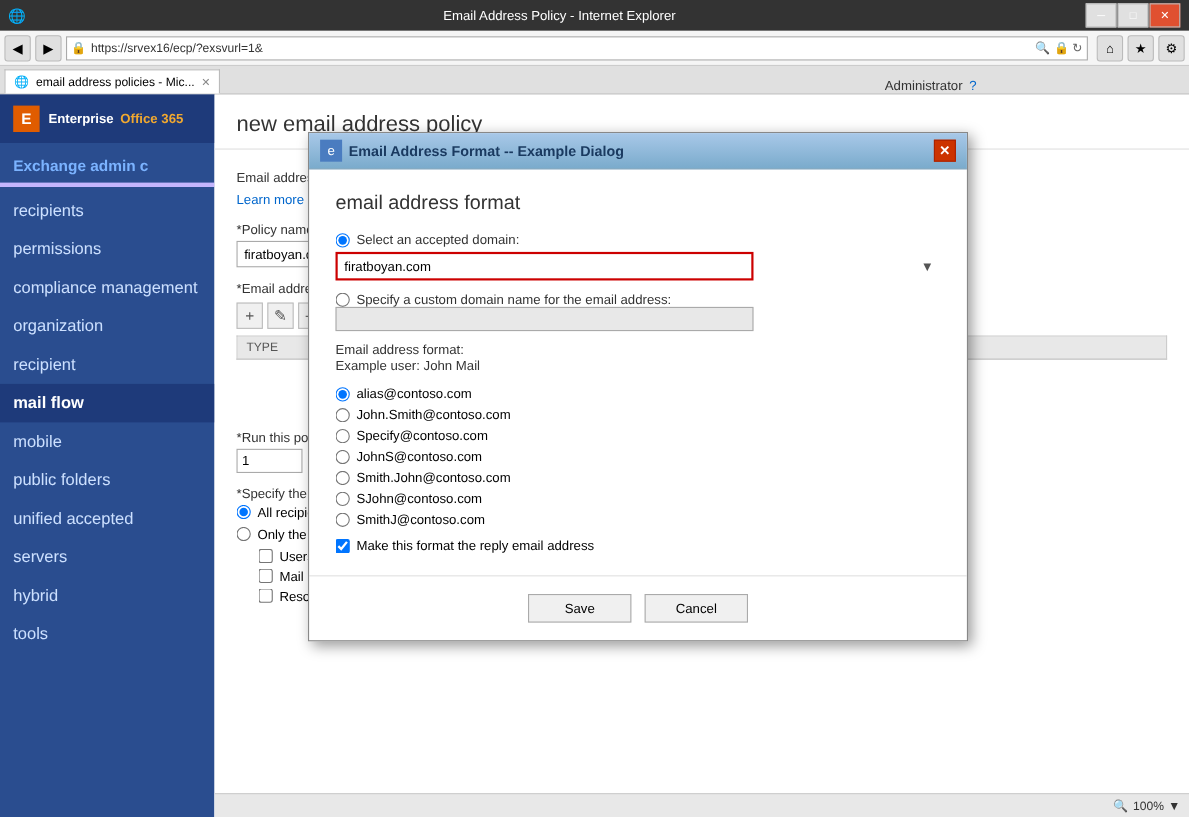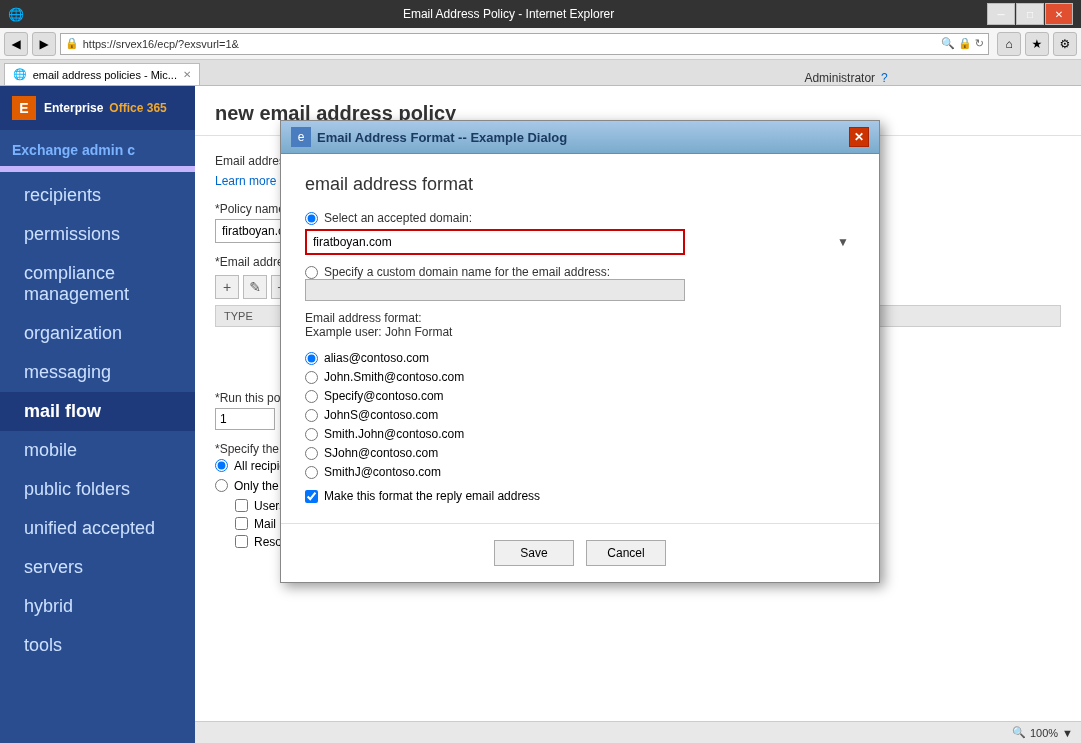--- a/index.html
+++ b/index.html
@@ -23,29 +23,29 @@
     
     .app-container { display: flex; height: calc(743px - 86px); width: 100%; }
 
     
     .sidebar { width: 195px; background: #2a4d8f; color: #fff; display: flex; flex-direction: column; flex-shrink: 0; }
     .sidebar-header { background: #1e3a7a; padding: 10px 12px; display: flex; align-items: center; gap: 8px; }
     .office-logo { width: 24px; height: 24px; background: #e05c00; display: flex; align-items: center; justify-content: center; font-size: 14px; font-weight: bold; color: #fff; }
     .sidebar-brand { font-size: 12px; font-weight: bold; display: flex; gap: 6px; }
     .brand-enterprise { color: #fff; text-align: center; }
     .brand-office { color: #f0a830; }
-    .sidebar-title { padding: 12px 12px 8px; font-size: 14px; font-weight: bold; color: #7bb3ff; border-bottom: 6px solid #c4b5fd; }
+    .sidebar-title { padding: 12px 12px 8px; font-size: 14px; font-weight: bold; color: #7bb3ff; border-bottom: 4px solid #c4b5fd; }
     .sidebar-nav { flex: 1; padding: 4px 0; }
-    .sidebar-item { padding: 9px 24px; color: #cce0ff; font-size: 18px; cursor: pointer; }
+    .sidebar-item { padding: 9px 12px; color: #cce0ff; font-size: 15px; cursor: pointer; }
     .sidebar-item.active { background: #1e3a7a; color: #fff; font-weight: bold; }
 
     
     .main-content { flex: 1; background: #fff; overflow: hidden; position: relative; }
     .page-header { padding: 16px 20px 10px; border-bottom: 1px solid #e0e0e0; }
-    .page-title { font-size: 20px; font-weight: 700; color: #333; }
+    .page-title { font-size: 20px; font-weight: 400; color: #333; }
     .page-body { padding: 16px 20px; }
     .description { color: #333; font-size: 12px; line-height: 1.5; }
     .learn-more { color: #0066cc; text-decoration: none; font-size: 12px; display: block; margin-top: 4px; }
     .form-section { margin-top: 14px; }
     .form-label { font-size: 12px; color: #333; margin-bottom: 3px; }
     .form-input { width: 200px; height: 24px; border: 1px solid #aaa; padding: 2px 6px; font-size: 12px; }
     .email-format-section { margin-top: 12px; }
     .format-toolbar { display: flex; gap: 4px; margin: 6px 0; }
     .format-btn { width: 24px; height: 24px; border: 1px solid #bbb; background: #f0f0f0; display: flex; align-items: center; justify-content: center; cursor: pointer; font-size: 14px; color: #555; }
     .format-table { width: 100%; border-collapse: collapse; margin-top: 4px; }
@@ -79,21 +79,21 @@
     .format-example-label { font-weight: normal; }
     .email-format-options { margin: 8px 0; }
     .email-option { display: flex; align-items: center; gap: 6px; margin: 5px 0; font-size: 12px; }
     .email-option input[type=radio] { margin: 0; }
     .more-options-row { display: flex; align-items: center; gap: 8px; margin-top: 10px; }
     .more-options-link { color: #0066cc; text-decoration: none; font-size: 12px; cursor: pointer; }
     .arrow-indicator { color: #cc0000; font-size: 18px; }
     .reply-format-row { display: flex; align-items: center; gap: 6px; margin-top: 10px; font-size: 12px; }
     .reply-format-row input[type=checkbox] { margin: 0; }
     .dialog-footer { display: flex; justify-content: center; gap: 12px; padding: 16px; border-top: 1px solid #e0e0e0; }
-    .dialog-btn { width: 80px; height: 26px; border: 1px solid #aaa; background: #f0f0f0; font-size: 12px; cursor: pointer; }
+    .dialog-btn { width: 94px; height: 26px; border: 1px solid #aaa; background: #f0f0f0; font-size: 12px; cursor: pointer; }
 
     .status-bar { position: absolute; bottom: 0; left: 0; right: 0; height: 22px; background: #e8e8e8; border-top: 1px solid #ccc; display: flex; align-items: center; padding: 0 8px; justify-content: flex-end; }
     .status-text { font-size: 11px; color: #333; display: flex; align-items: center; gap: 4px; }
 
     .top-bar { display: flex; align-items: center; }
     .win-controls { display: flex; gap: 1px; }
     .win-btn { width: 28px; height: 22px; background: #e0e0e0; border: 1px solid #bbb; display: flex; align-items: center; justify-content: center; font-size: 10px; cursor: pointer; }
     .win-btn.close { background: #e05030; color: #fff; }
   </style>
 </head>
@@ -153,21 +153,21 @@
         <span class="brand-enterprise">Enterprise</span>
         <span class="brand-office">Office 365</span>
       </div>
     </div>
     <div class="sidebar-title">Exchange admin c</div>
     <div class="sidebar-nav">
       <div class="sidebar-item">recipients</div>
       <div class="sidebar-item">permissions</div>
       <div class="sidebar-item">compliance management</div>
       <div class="sidebar-item">organization</div>
-      <div class="sidebar-item">messaging</div>
+      <div class="sidebar-item">recipient</div>
       <div class="sidebar-item active">mail flow</div>
       <div class="sidebar-item">mobile</div>
       <div class="sidebar-item">public folders</div>
       <div class="sidebar-item">unified accepted</div>
       <div class="sidebar-item">servers</div>
       <div class="sidebar-item">hybrid</div>
       <div class="sidebar-item">tools</div>
     </div>
   </div>
 
@@ -278,21 +278,21 @@
       <div class="dialog-row">
         <div class="dialog-radio-label">
           <input type="radio" name="domain_type" style="">
           <span>Specify a custom domain name for the email address:</span>
         </div>
         <input class="custom-domain-input" type="text" disabled="" style="">
       </div>
 
       <div class="format-example">
         <span class="format-example-label">Email address format:</span><br>
-        <span>Example user: John Format</span>
+        <span>Example user: John Mail</span>
       </div>
 
       <div class="email-format-options">
         <div class="email-option">
           <input type="radio" name="email_format" checked="" style="">
           <span>alias@contoso.com</span>
         </div>
         <div class="email-option">
           <input type="radio" name="email_format" style="">
           <span>John.Smith@contoso.com</span>

